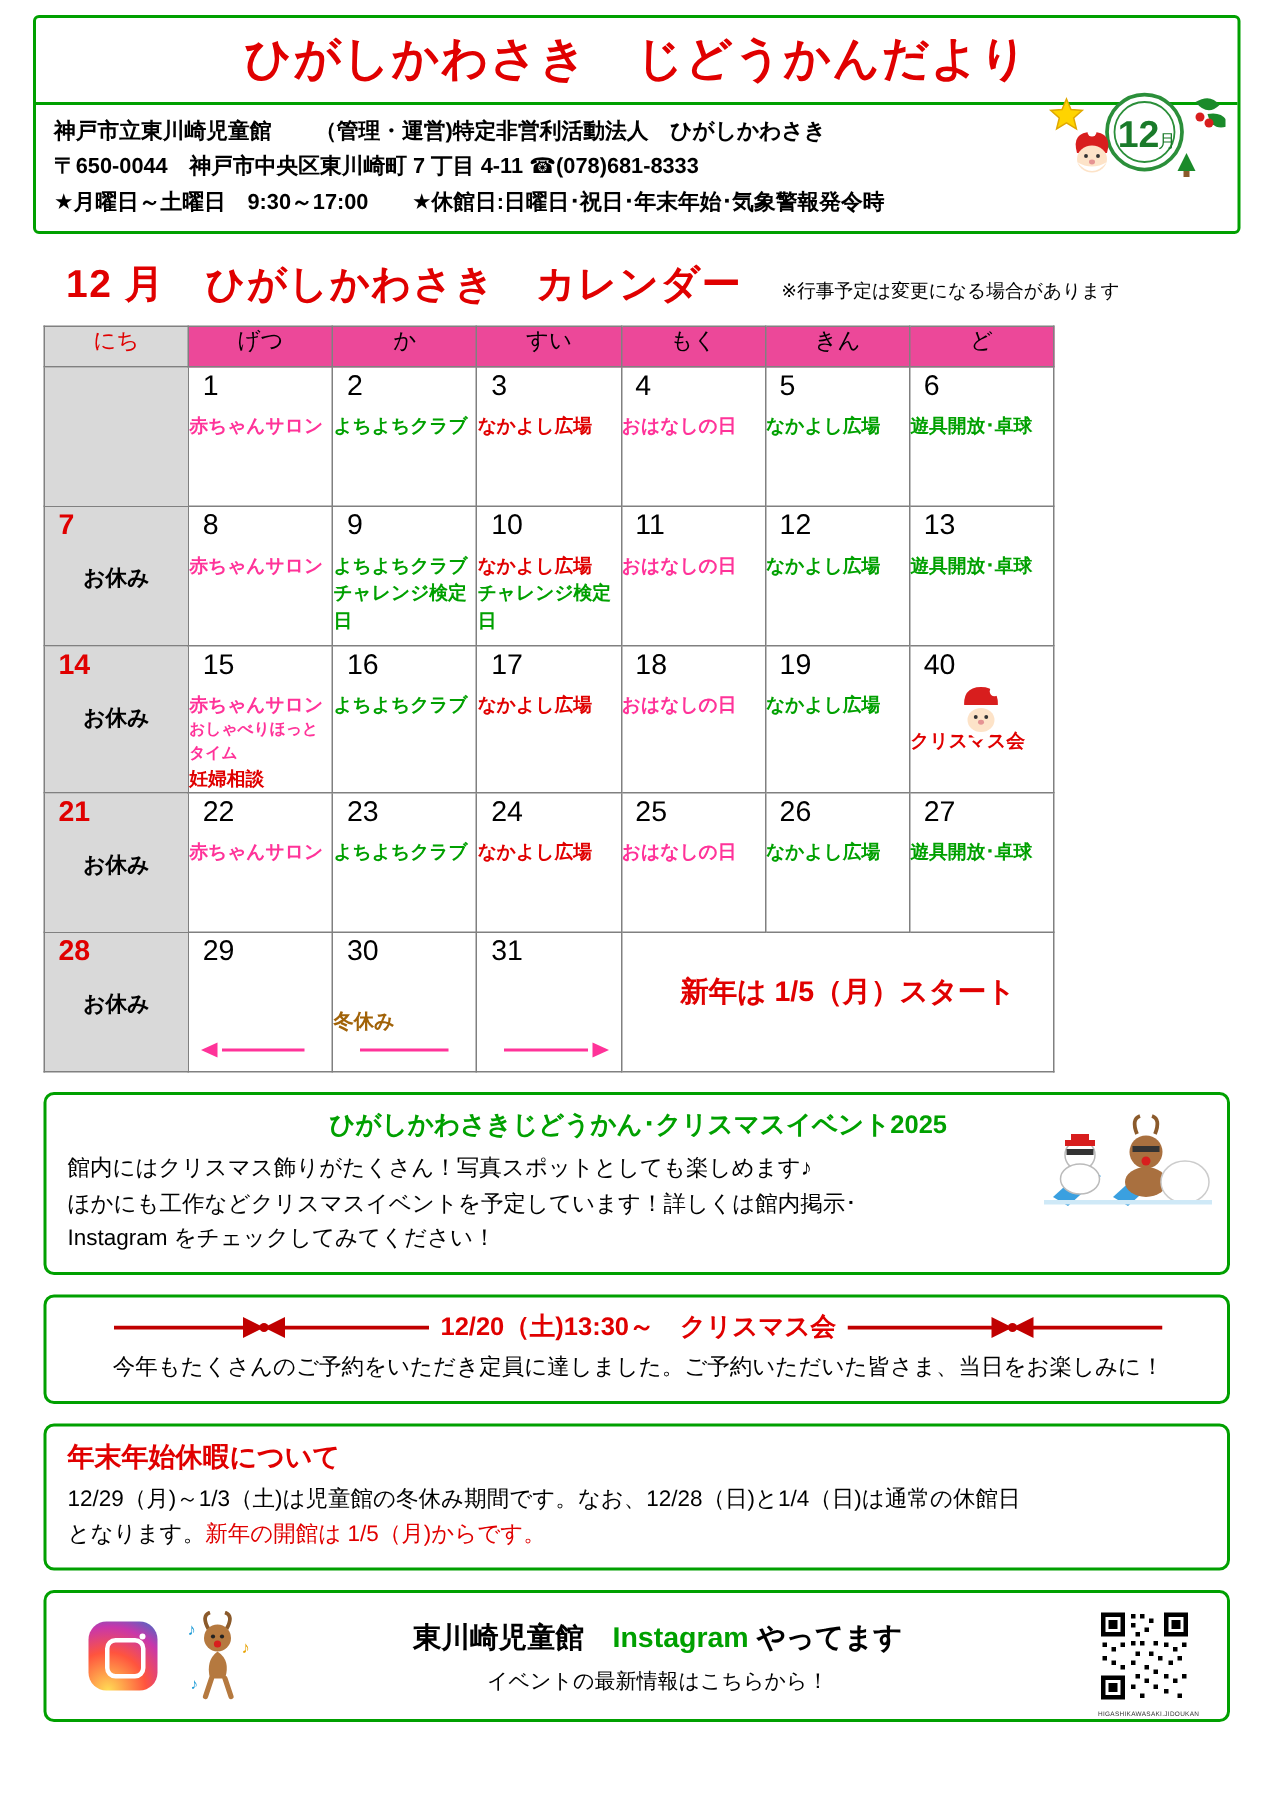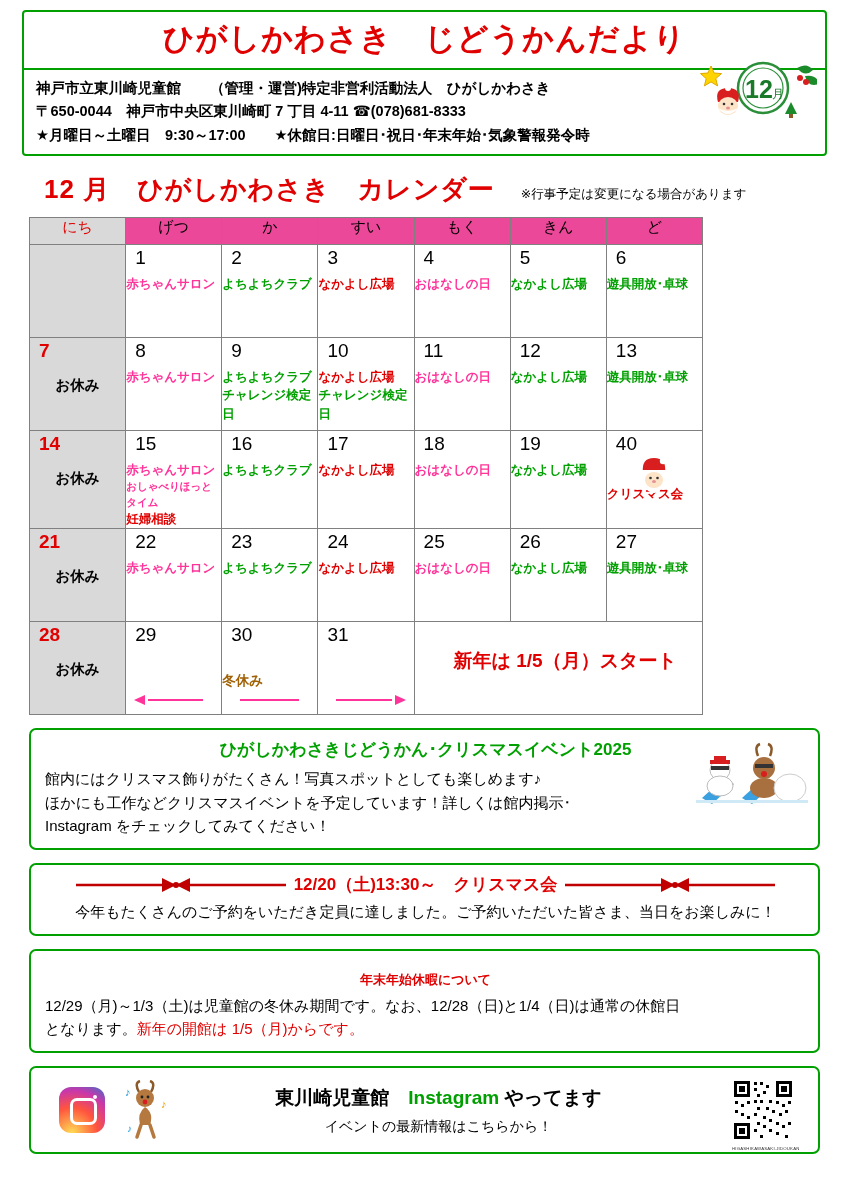--- a/index.html
+++ b/index.html
@@ -229,26 +229,25 @@
   }
   .ribbon-title .txt {
     color: #e00000;
     font-size: 17px;
     font-weight: bold;
     white-space: nowrap;
   }
   .ribbon-deco { width: 210px; height: 18px; }
 
   .kyukan-title {
-    text-align: center;
+    text-align: left;
     color: #e00000;
-    font-size: 13px;
+    font-size: 18px;
     font-weight: bold;
     margin-bottom: 5px;
-    margin-top: 12px;
   }
   .hl-red { color: #e00000; font-weight: normal; }
 
   
   .insta-box {
     border: 2px solid #00a000;
     border-radius: 7px;
     margin: 13px 7px 0 7px;
     height: 84px;
     display: flex;

